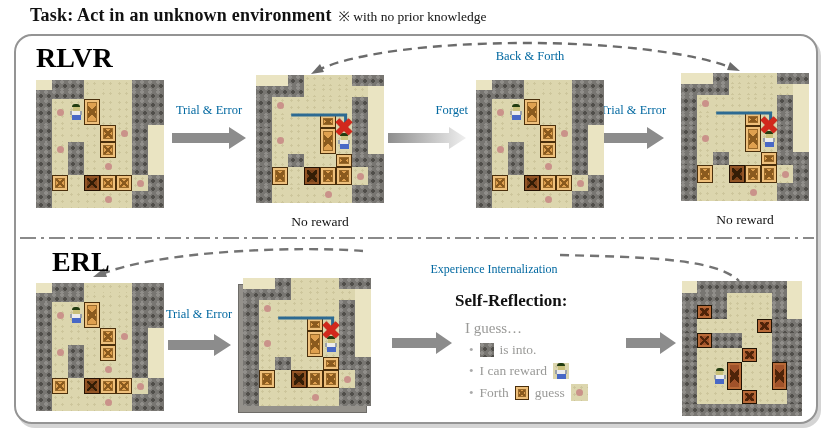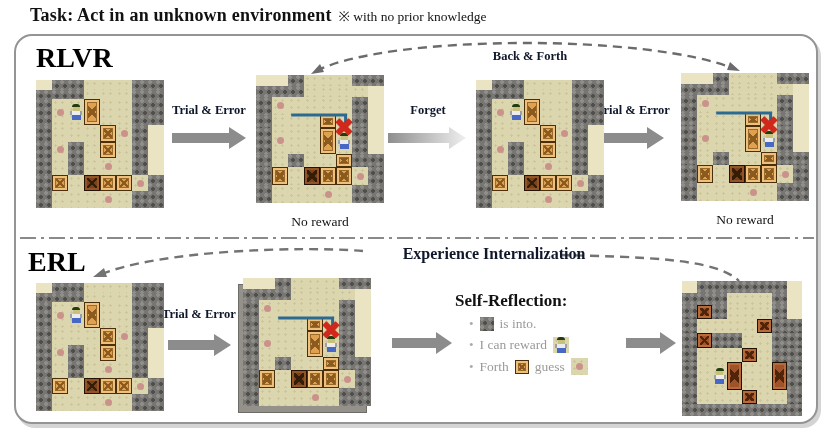--- a/index.html
+++ b/index.html
@@ -11,21 +11,21 @@
   .fig-title .note{font-size:13.5px;margin-left:7px;}
 
   .panel{position:absolute;left:14px;top:34px;width:800px;height:386px;
          border:2px solid #949494;border-radius:18px;background:#fff;
          box-shadow:3px 4px 0 #d4d4d4;}
 
   .section-label{position:absolute;font-weight:bold;font-size:28px;color:#000;}
 
   .overlay-svg{position:absolute;left:0;top:0;width:834px;height:434px;pointer-events:none;}
 
-  .arrow-label{position:absolute;text-align:center;font-weight:bold;font-size:12.5px;color:#0f172a;white-space:nowrap;}
+  .arrow-label{position:absolute;text-align:center;font-weight:normal;font-size:12.5px;color:#0369a1;white-space:nowrap;}
   .caption{position:absolute;text-align:center;font-size:13.5px;color:#111;}
 
   
   .board{display:grid;position:absolute;z-index:1;}
   .stack{position:absolute;width:128px;height:128px;}
   .stack .board{position:relative;left:0;top:0;}
   .stack::before,.stack::after{content:"";position:absolute;border:1px solid #6e6c68;}
   .stack::before{left:-5px;top:6px;width:127px;height:127px;background:#94918b;z-index:0;}
   .stack::after{left:-10px;top:12px;width:127px;height:127px;background:#a7a49d;z-index:-1;}
 
@@ -285,21 +285,21 @@
       <div class="tile t-floor"></div>
       <div class="tile t-wall"></div>
       <div class="tile t-wall"></div>
       <svg class="board-overlay">
         <polyline points="35.2,40 89.6,40 89.6,48.8" fill="none" stroke="#2c6a92" stroke-width="3"></polyline>
       </svg>
       <div class="xmark" style="color: rgb(210, 40, 28); left: 77.6px; top: 40.8px;">✖</div>
     </div>
   <div class="caption" style="left:256px;top:214px;width:128px;">No reward</div>
 
-  <div class="arrow-label" style="left:388px;top:103px;width:80px;">Forget</div>
+  <div class="arrow-label" style="left:388px;top:103px;width:80px;text-align:right;">Forget</div>
 
   <div class="board" style="left: 476px; top: 80px; grid-template-columns: repeat(8, 16px); width: 128px; height: 128px;">
       <div class="tile t-out"></div>
       <div class="tile t-wall"></div>
       <div class="tile t-wall"></div>
       <div class="tile t-floor"></div>
       <div class="tile t-floor"></div>
       <div class="tile t-floor"></div>
       <div class="tile t-wall"></div>
       <div class="tile t-wall"></div>
@@ -462,22 +462,22 @@
       <div class="tile t-floor"></div>
       <div class="tile t-wall"></div>
       <div class="tile t-wall"></div>
       <svg class="board-overlay">
         <polyline points="35.2,40 89.6,40 89.6,48.8" fill="none" stroke="#2c6a92" stroke-width="3"></polyline>
       </svg>
       <div class="xmark" style="color: rgb(210, 40, 28); left: 77.6px; top: 40.8px;">✖</div>
     </div>
   <div class="caption" style="left:681px;top:212px;width:128px;">No reward</div>
 
-  <div class="section-label" style="left:28px;top:246px;">ERL</div>
-  <div class="arrow-label" style="left:396px;top:245px;width:196px;font-size:16px;">Experience Internalization</div>
+  <div class="section-label" style="left:52px;top:246px;">ERL</div>
+  <div class="arrow-label" style="left:396px;top:262px;width:196px;font-size:12px;">Experience Internalization</div>
 
   <div class="board" style="left: 36px; top: 283px; grid-template-columns: repeat(8, 16px); width: 128px; height: 128px;">
       <div class="tile t-out"></div>
       <div class="tile t-wall"></div>
       <div class="tile t-wall"></div>
       <div class="tile t-floor"></div>
       <div class="tile t-floor"></div>
       <div class="tile t-floor"></div>
       <div class="tile t-wall"></div>
       <div class="tile t-wall"></div>
@@ -643,20 +643,21 @@
         <div class="tile t-wall"></div>
         <svg class="board-overlay">
           <polyline points="35.2,40 89.6,40 89.6,48.8" fill="none" stroke="#2c6a92" stroke-width="3"></polyline>
         </svg>
         <div class="xmark" style="color: rgb(210, 40, 28); left: 77.6px; top: 40.8px;">✖</div>
       </div>
   </div>
 
   <div class="reflection">
     <div class="refl-title">Self-Reflection:</div>
+    <div class="refl-intro">I guess…</div>
     <div class="refl-line">
       <span class="bullet">•</span>
       <span class="mini mini-wall tile t-wall"></span>
       <span>is into.</span>
     </div>
     <div class="refl-line">
       <span class="bullet">•</span>
       <span>I can reward</span>
       <span class="mini mini-player tile t-floor">
           <div class="sprite">

